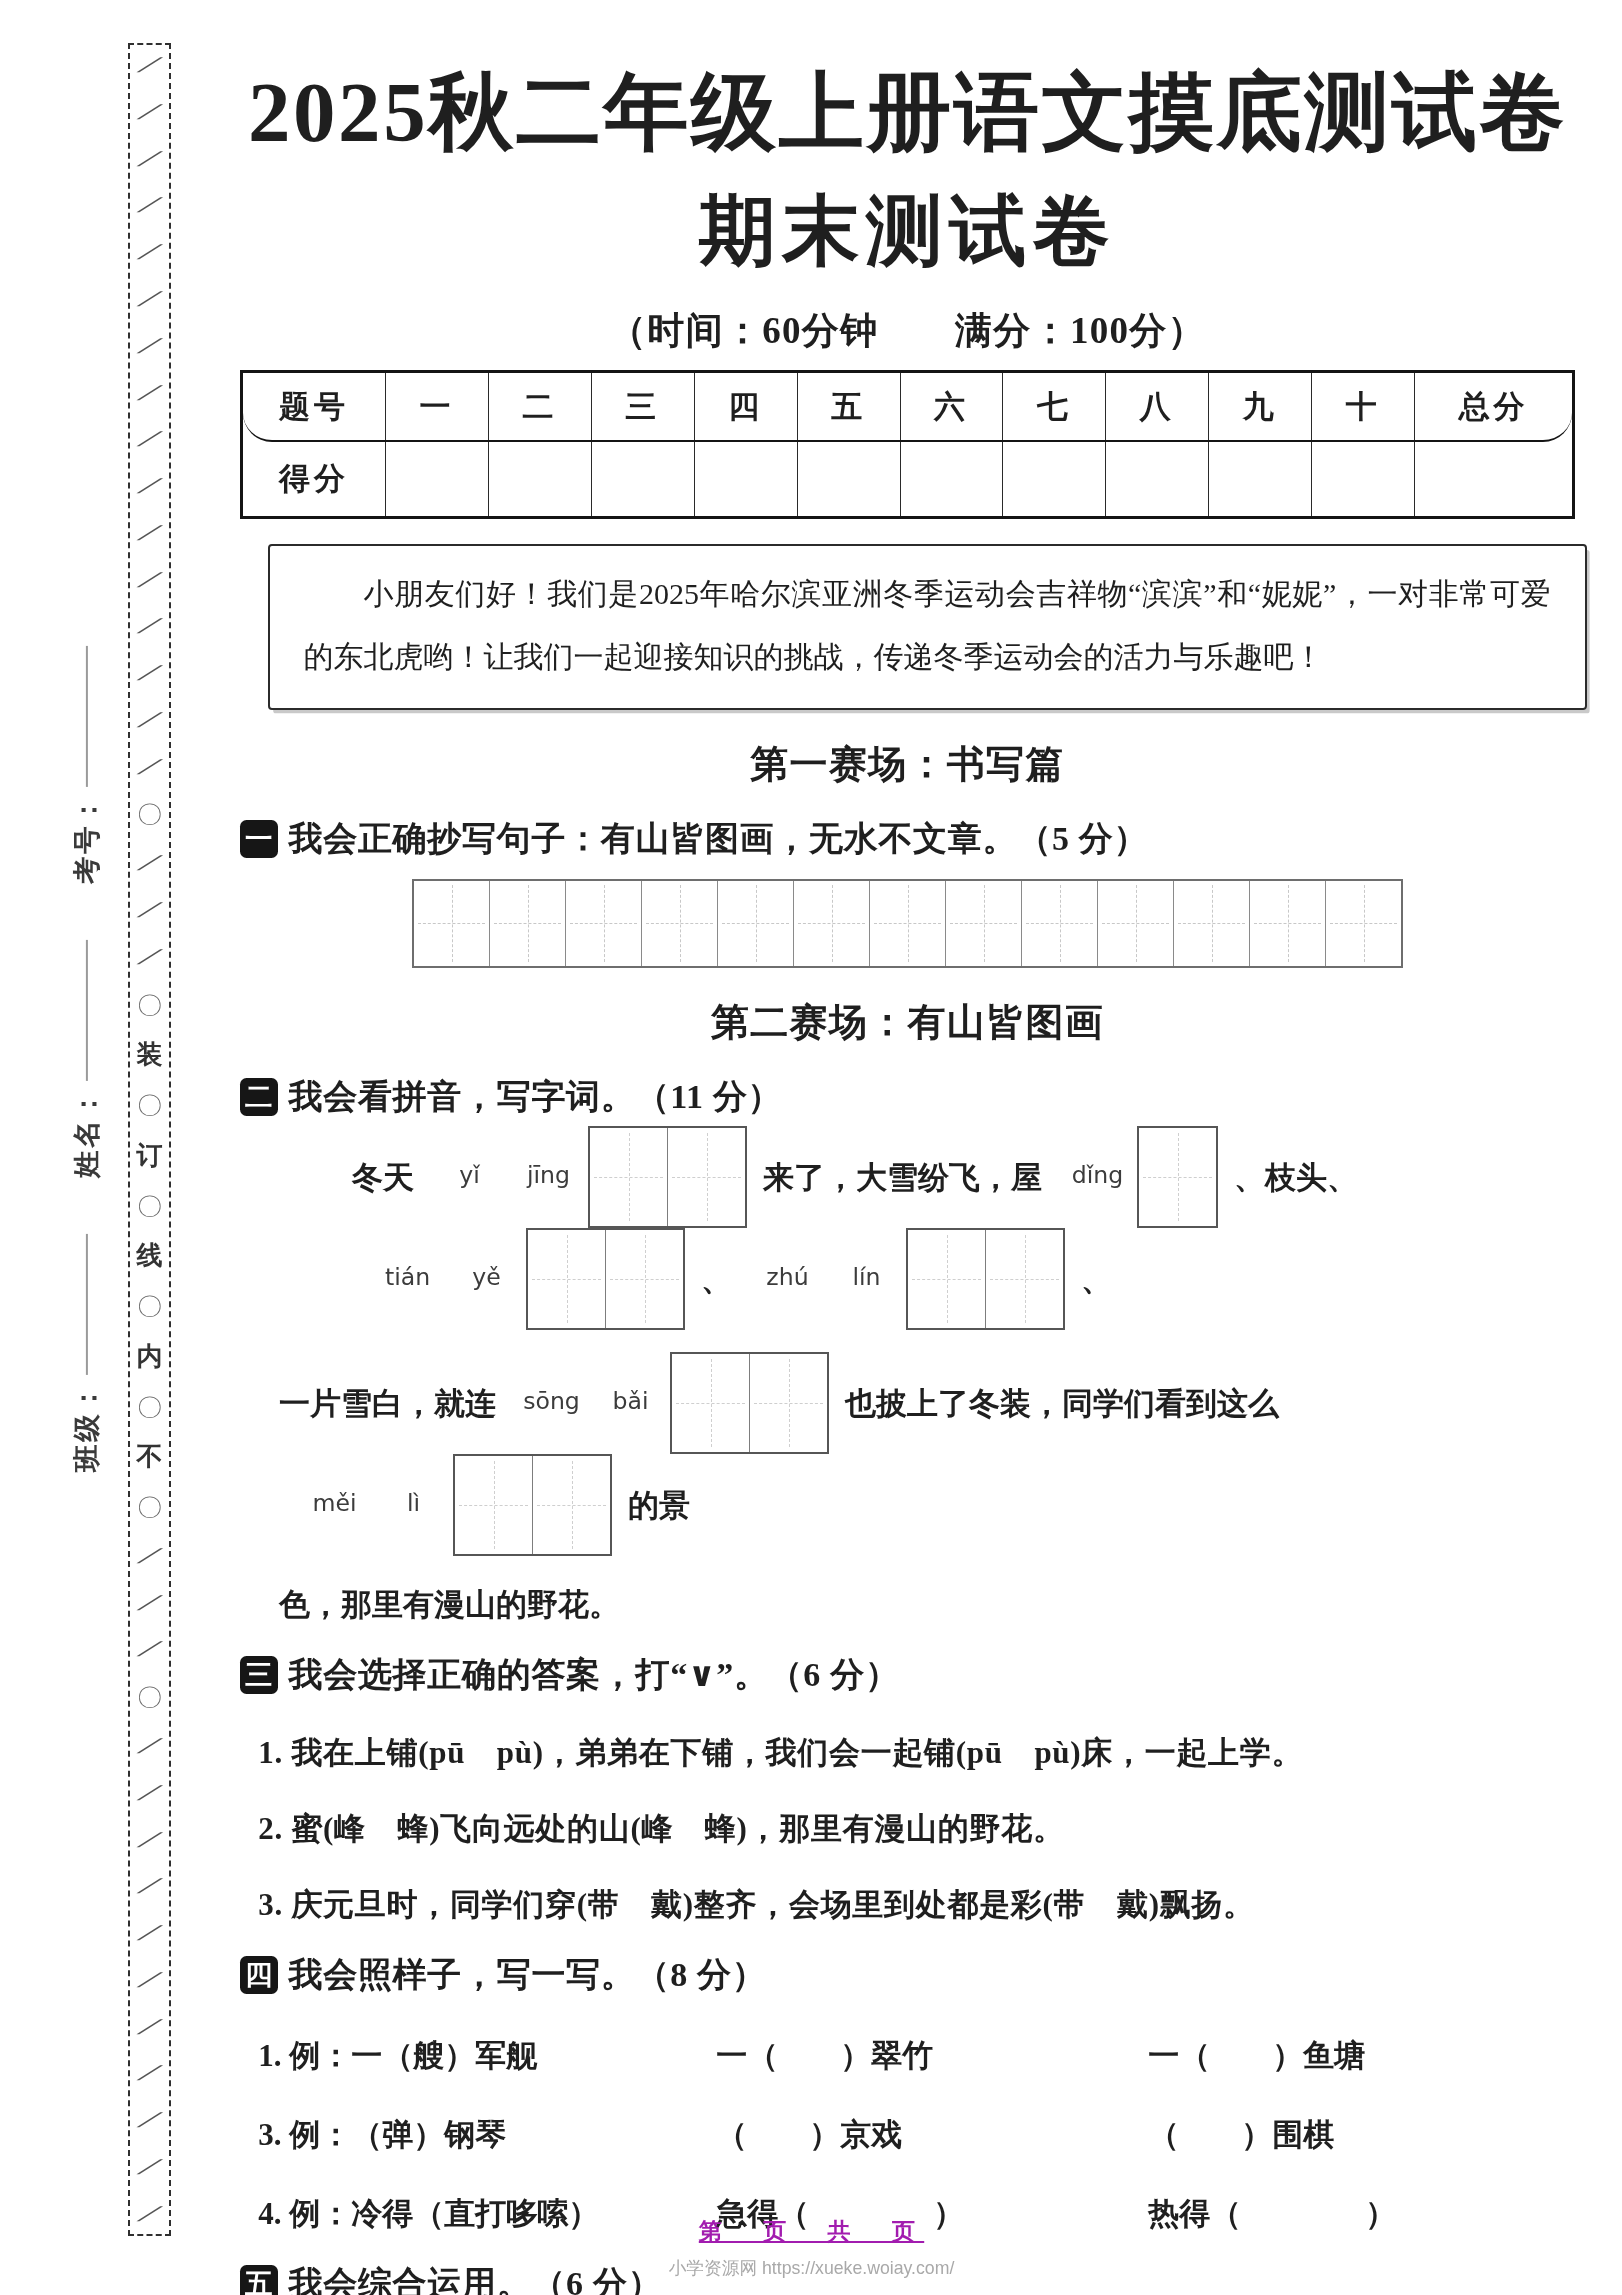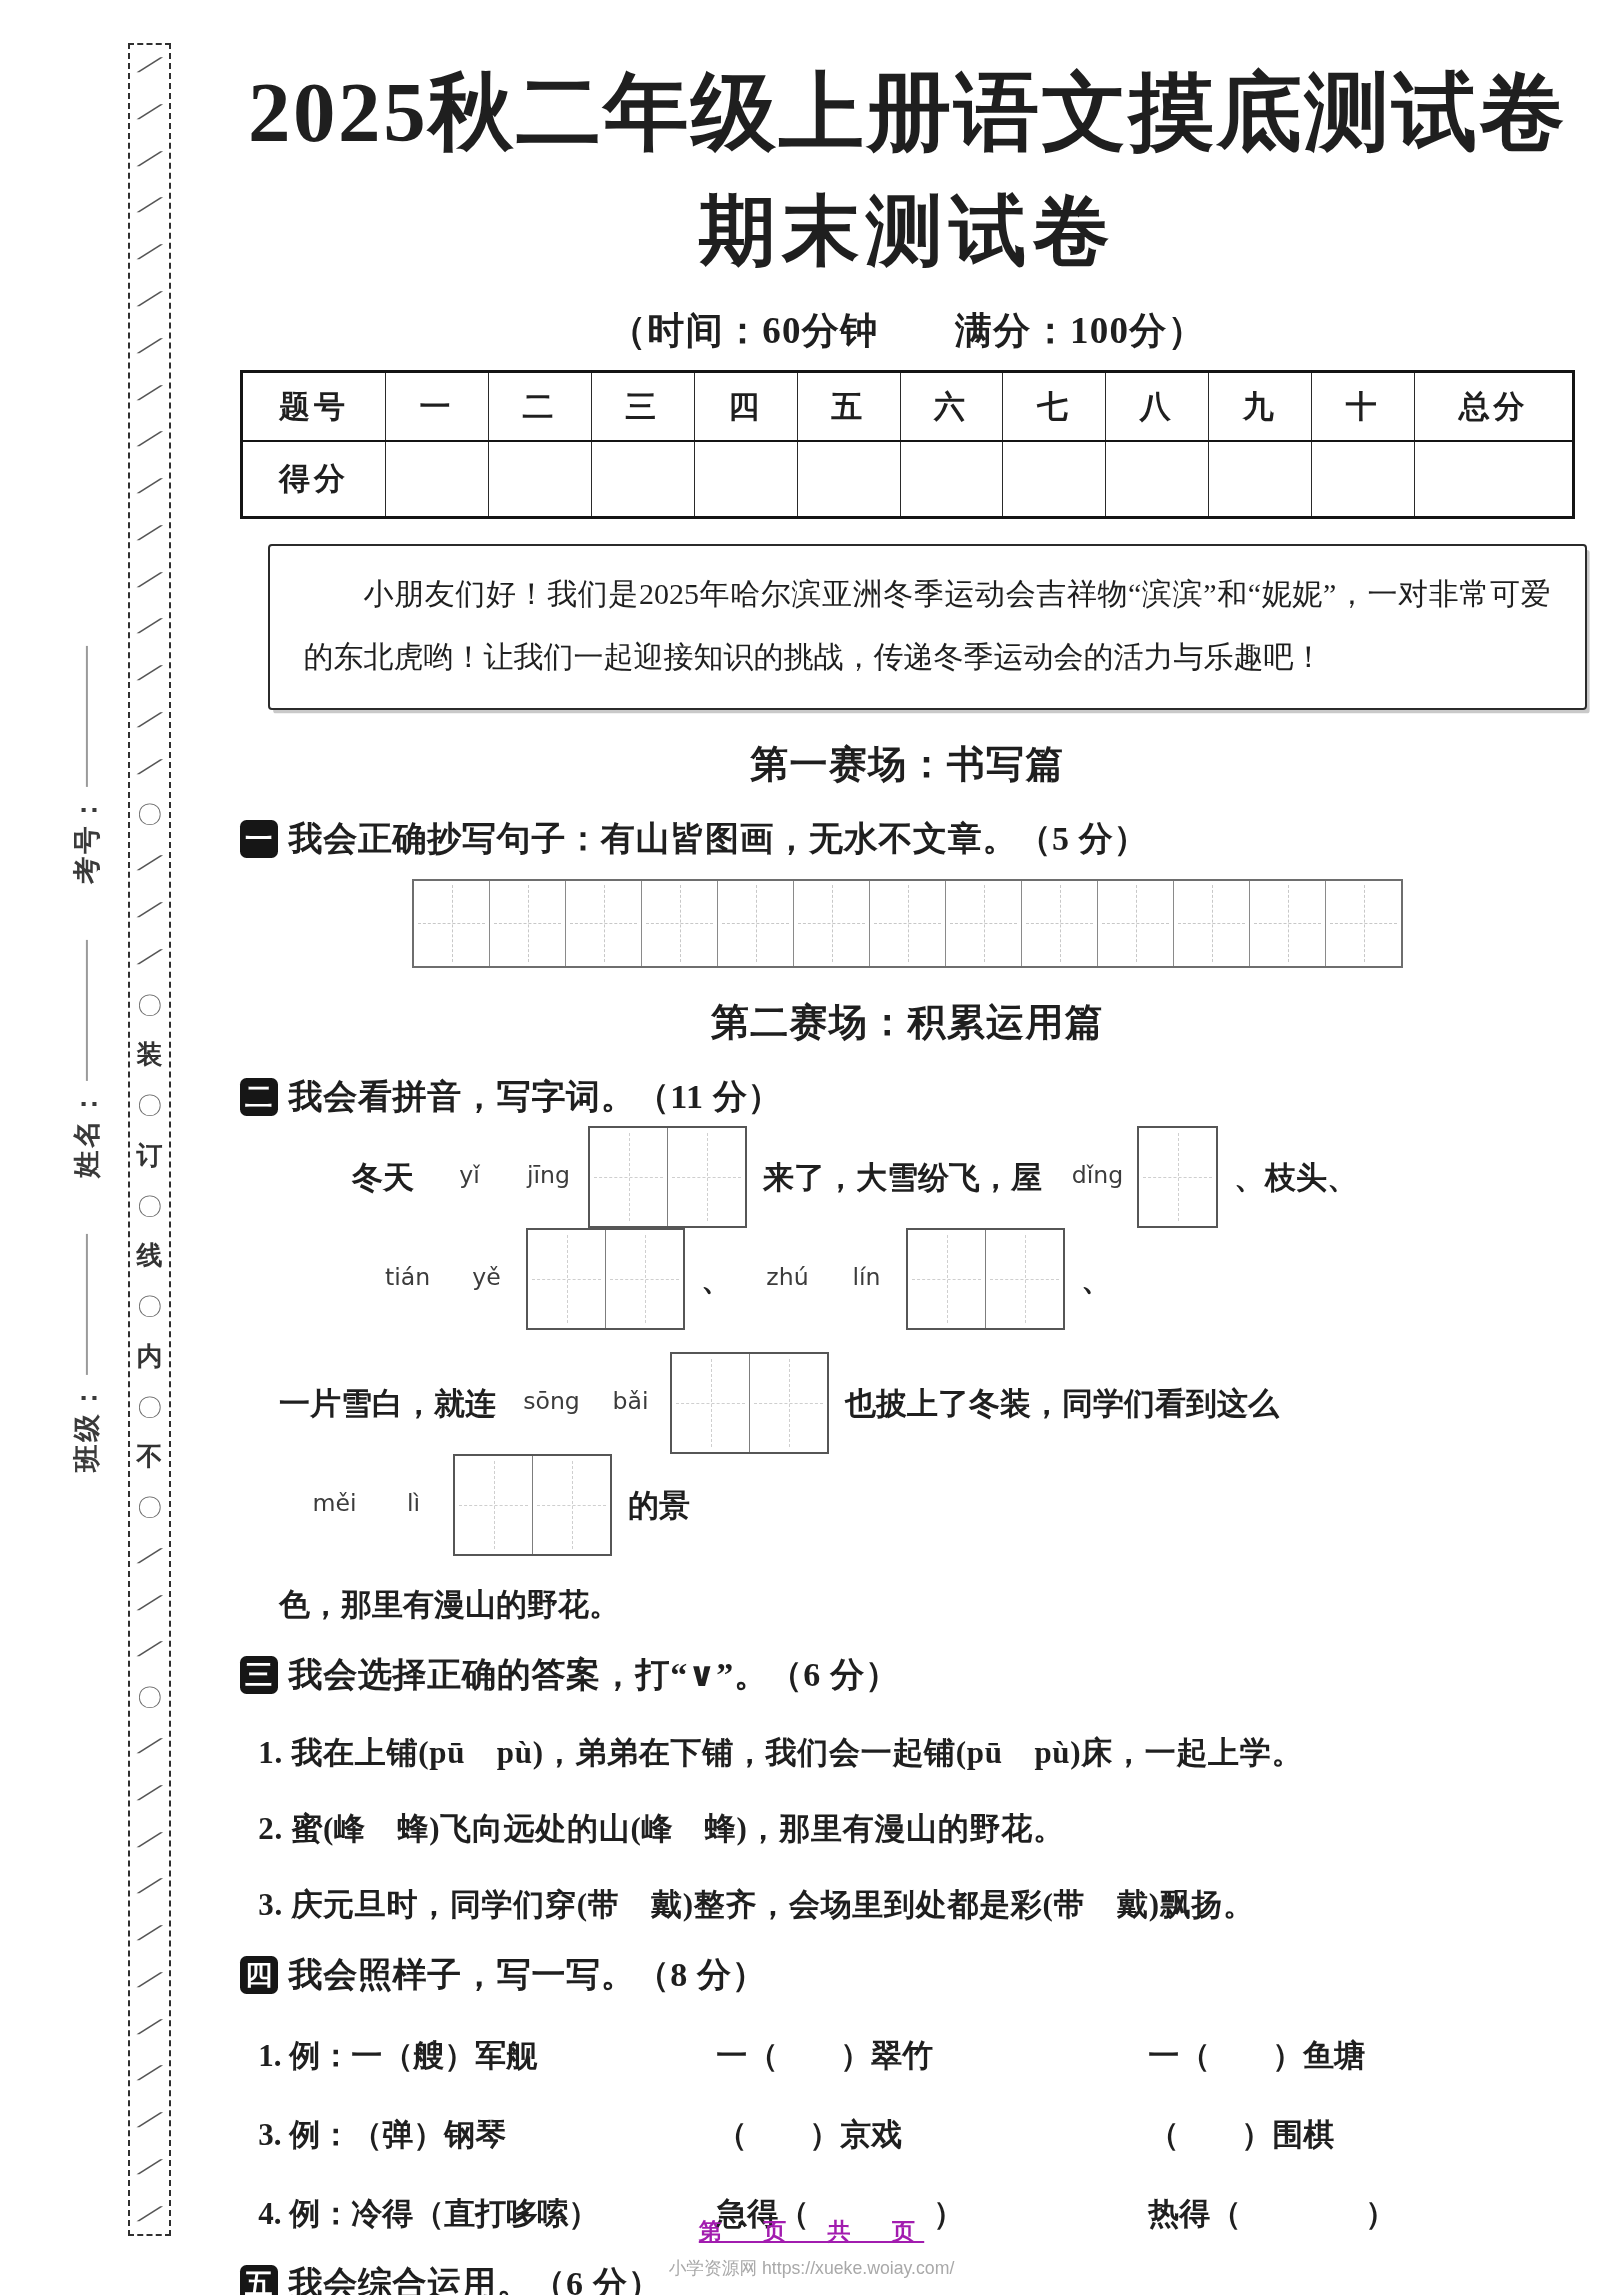--- a/index.html
+++ b/index.html
@@ -29,21 +29,21 @@
   
   .main{position:absolute;left:240px;top:0;width:1335px;}
   .page-title{margin-top:64px;text-align:center;font-size:85px;font-weight:900;
     letter-spacing:2.6px;line-height:1.15;white-space:nowrap;}
   .page-subtitle{margin-top:18.3px;text-align:center;font-size:77px;font-weight:900;letter-spacing:6.5px;}
   .meta-line{margin-top:22px;text-align:center;font-size:37px;font-weight:700;letter-spacing:1.3px;}
 
   
   .score-table{margin-top:14.4px;border:3.3px solid #141414;}
   .st-row{display:flex;}
-  .st-row.header{border-bottom:2.6px solid #141414;}
+  .st-row.header{border-bottom:2.6px solid #141414;border-radius:29px;}
   .st-cell{border-right:1.3px solid #2a2a2a;display:flex;align-items:center;justify-content:center;
     font-size:31px;font-weight:700;letter-spacing:3.9px;flex:1 1 0;box-sizing:border-box;}
   .st-cell:nth-child(1){flex:0 0 143px;}
   .st-cell:nth-child(12){flex:0 0 157px;border-right:none;}
   .header .st-cell{height:67px;}
   .scorerow .st-cell{height:74px;}
 
   
   .intro-box{margin-top:25px;margin-left:27.5px;width:1247px;border:2.6px solid #2b2b2b;border-radius:3.9px;
     box-shadow:3.9px 4.6px 0 -1.3px #c9c9c9;padding:17px 34px 19.6px 34px;box-sizing:content-box;}
@@ -306,21 +306,21 @@
       <span class="wg-cell"></span>
 
       <span class="wg-cell"></span>
 
       <span class="wg-cell"></span>
 
       <span class="wg-cell"></span>
 
   </div>
 
-  <div class="section-title">第二赛场：积累运用篇</div>
+  <div class="section-title">第二赛场：有山皆图画</div>
 
   <div class="q-stem">
     <span class="qnum-icon">二</span>
     <span>我会看拼音，写字词。（11 分）</span>
   </div>
 
   <div class="q2-block">
     <div class="q2-line indent">
         <span class="seg-text">冬天</span>
         <span class="pybox">

